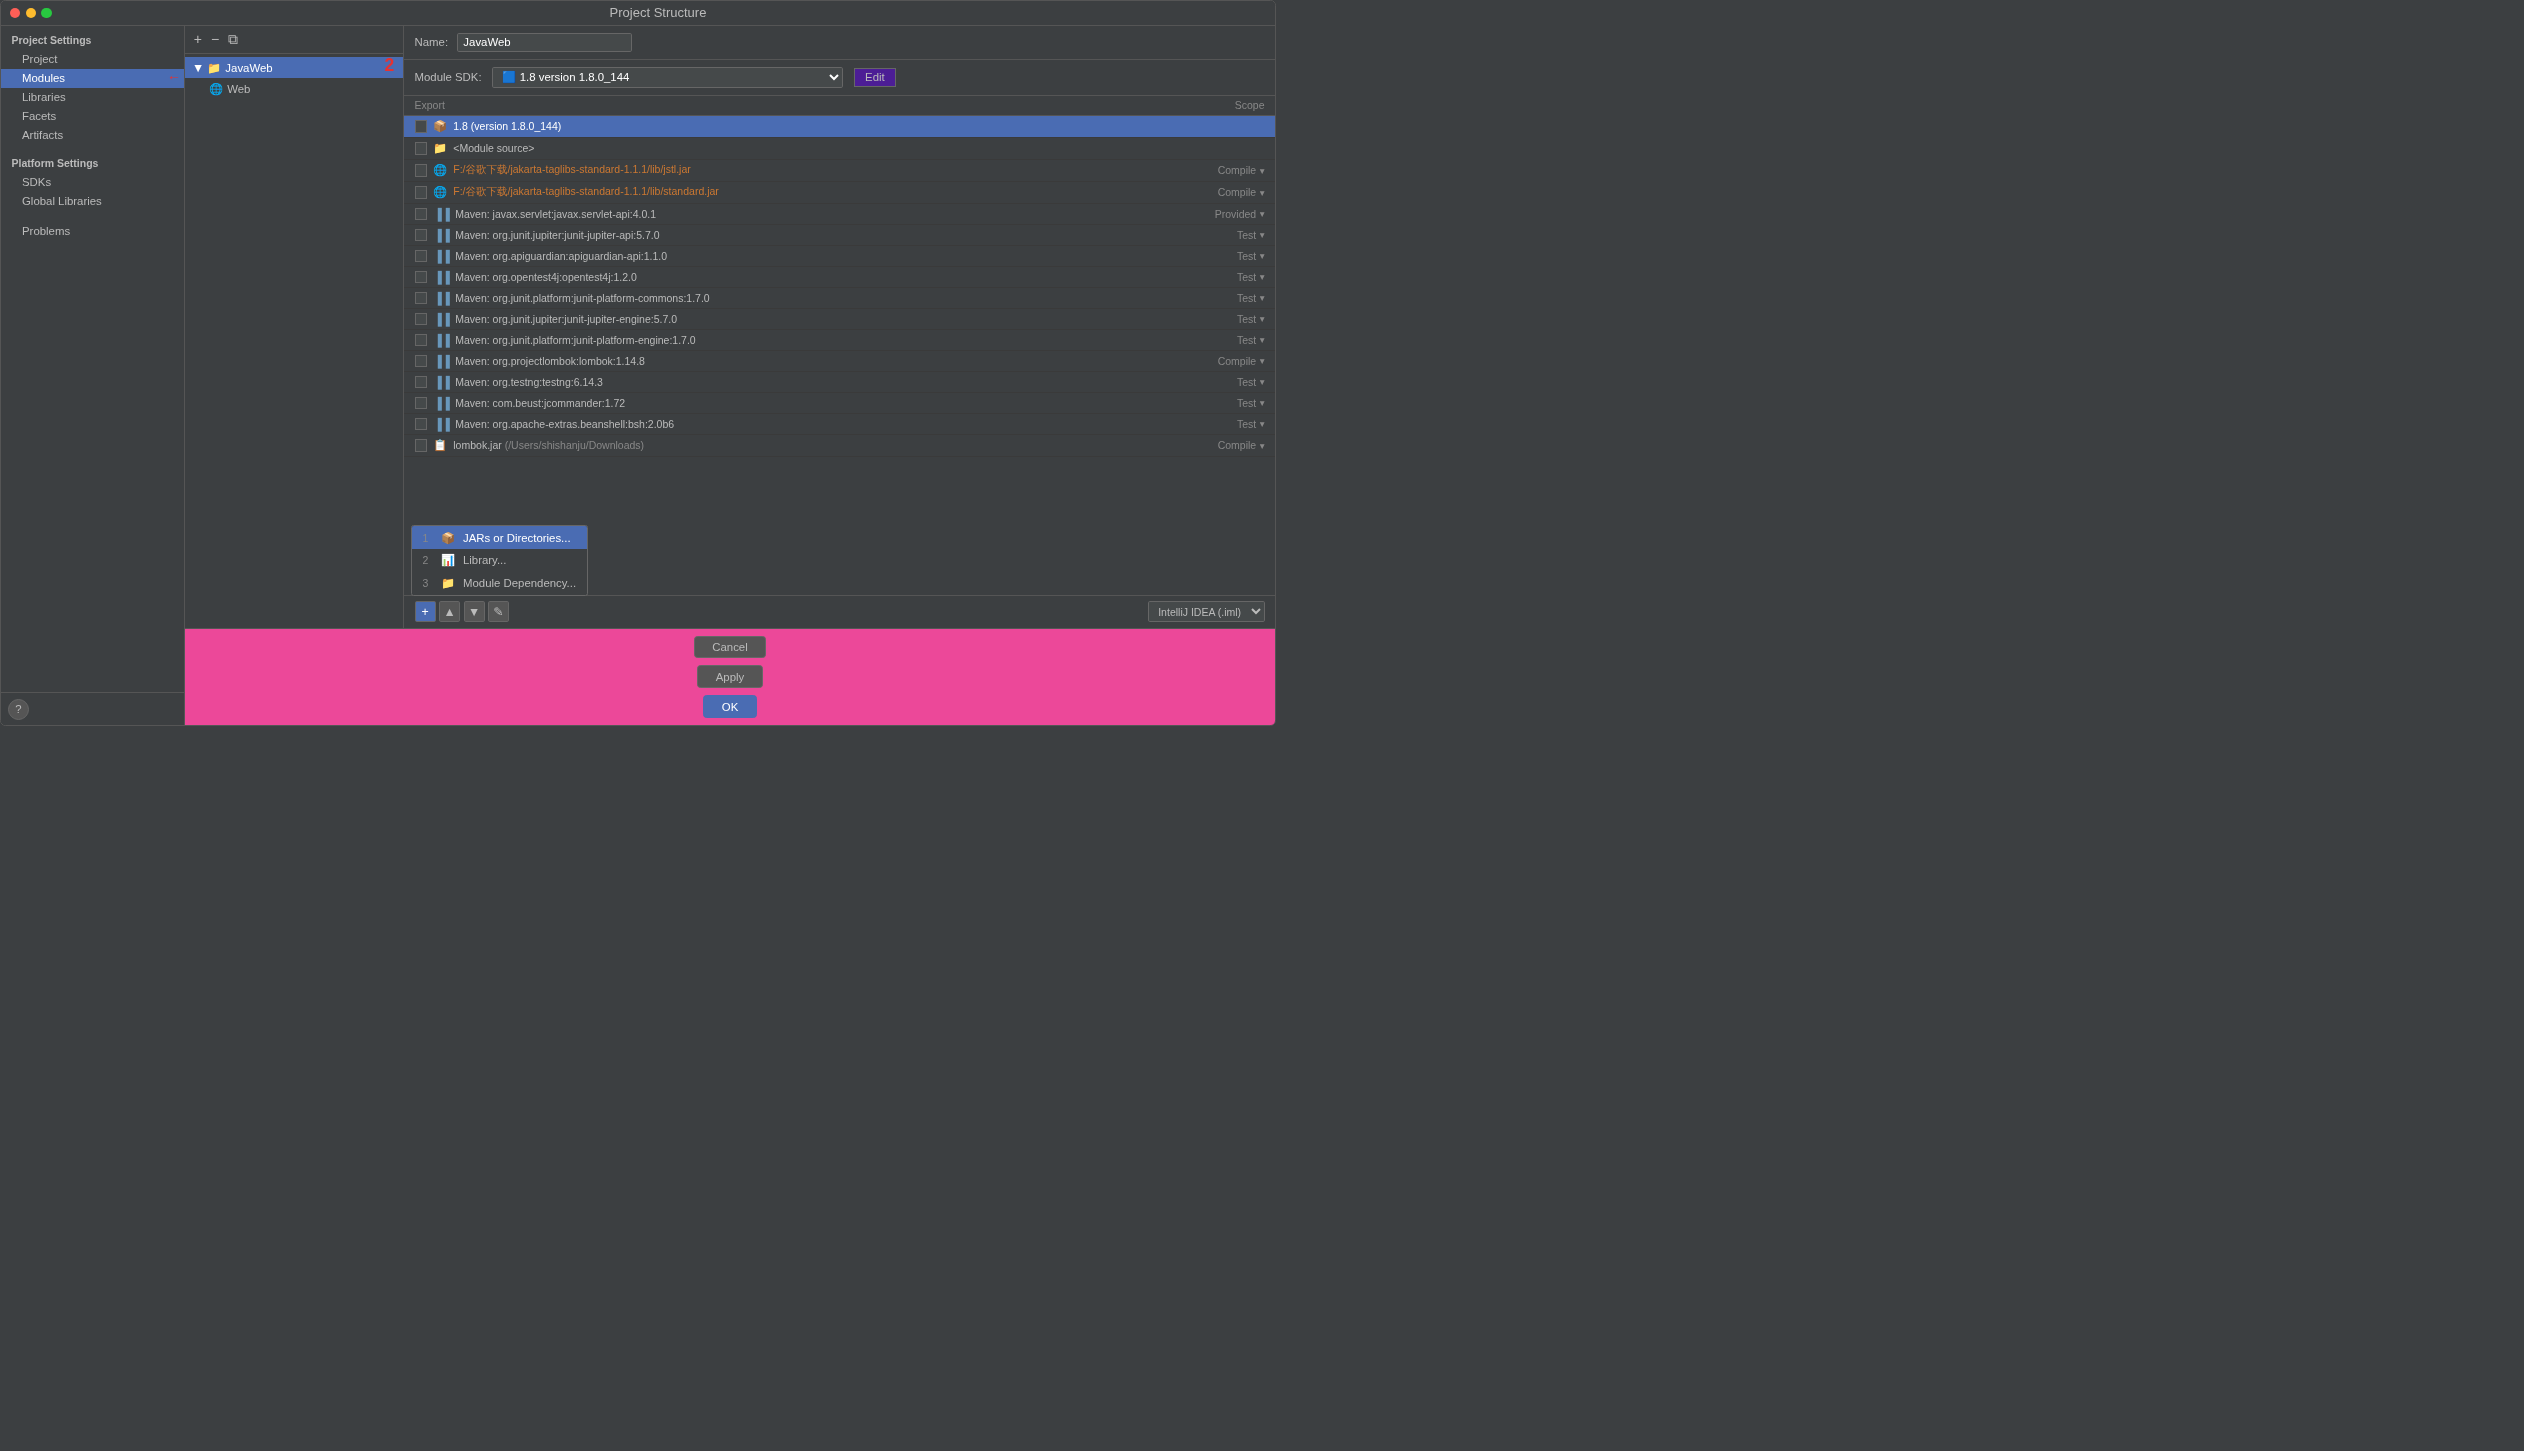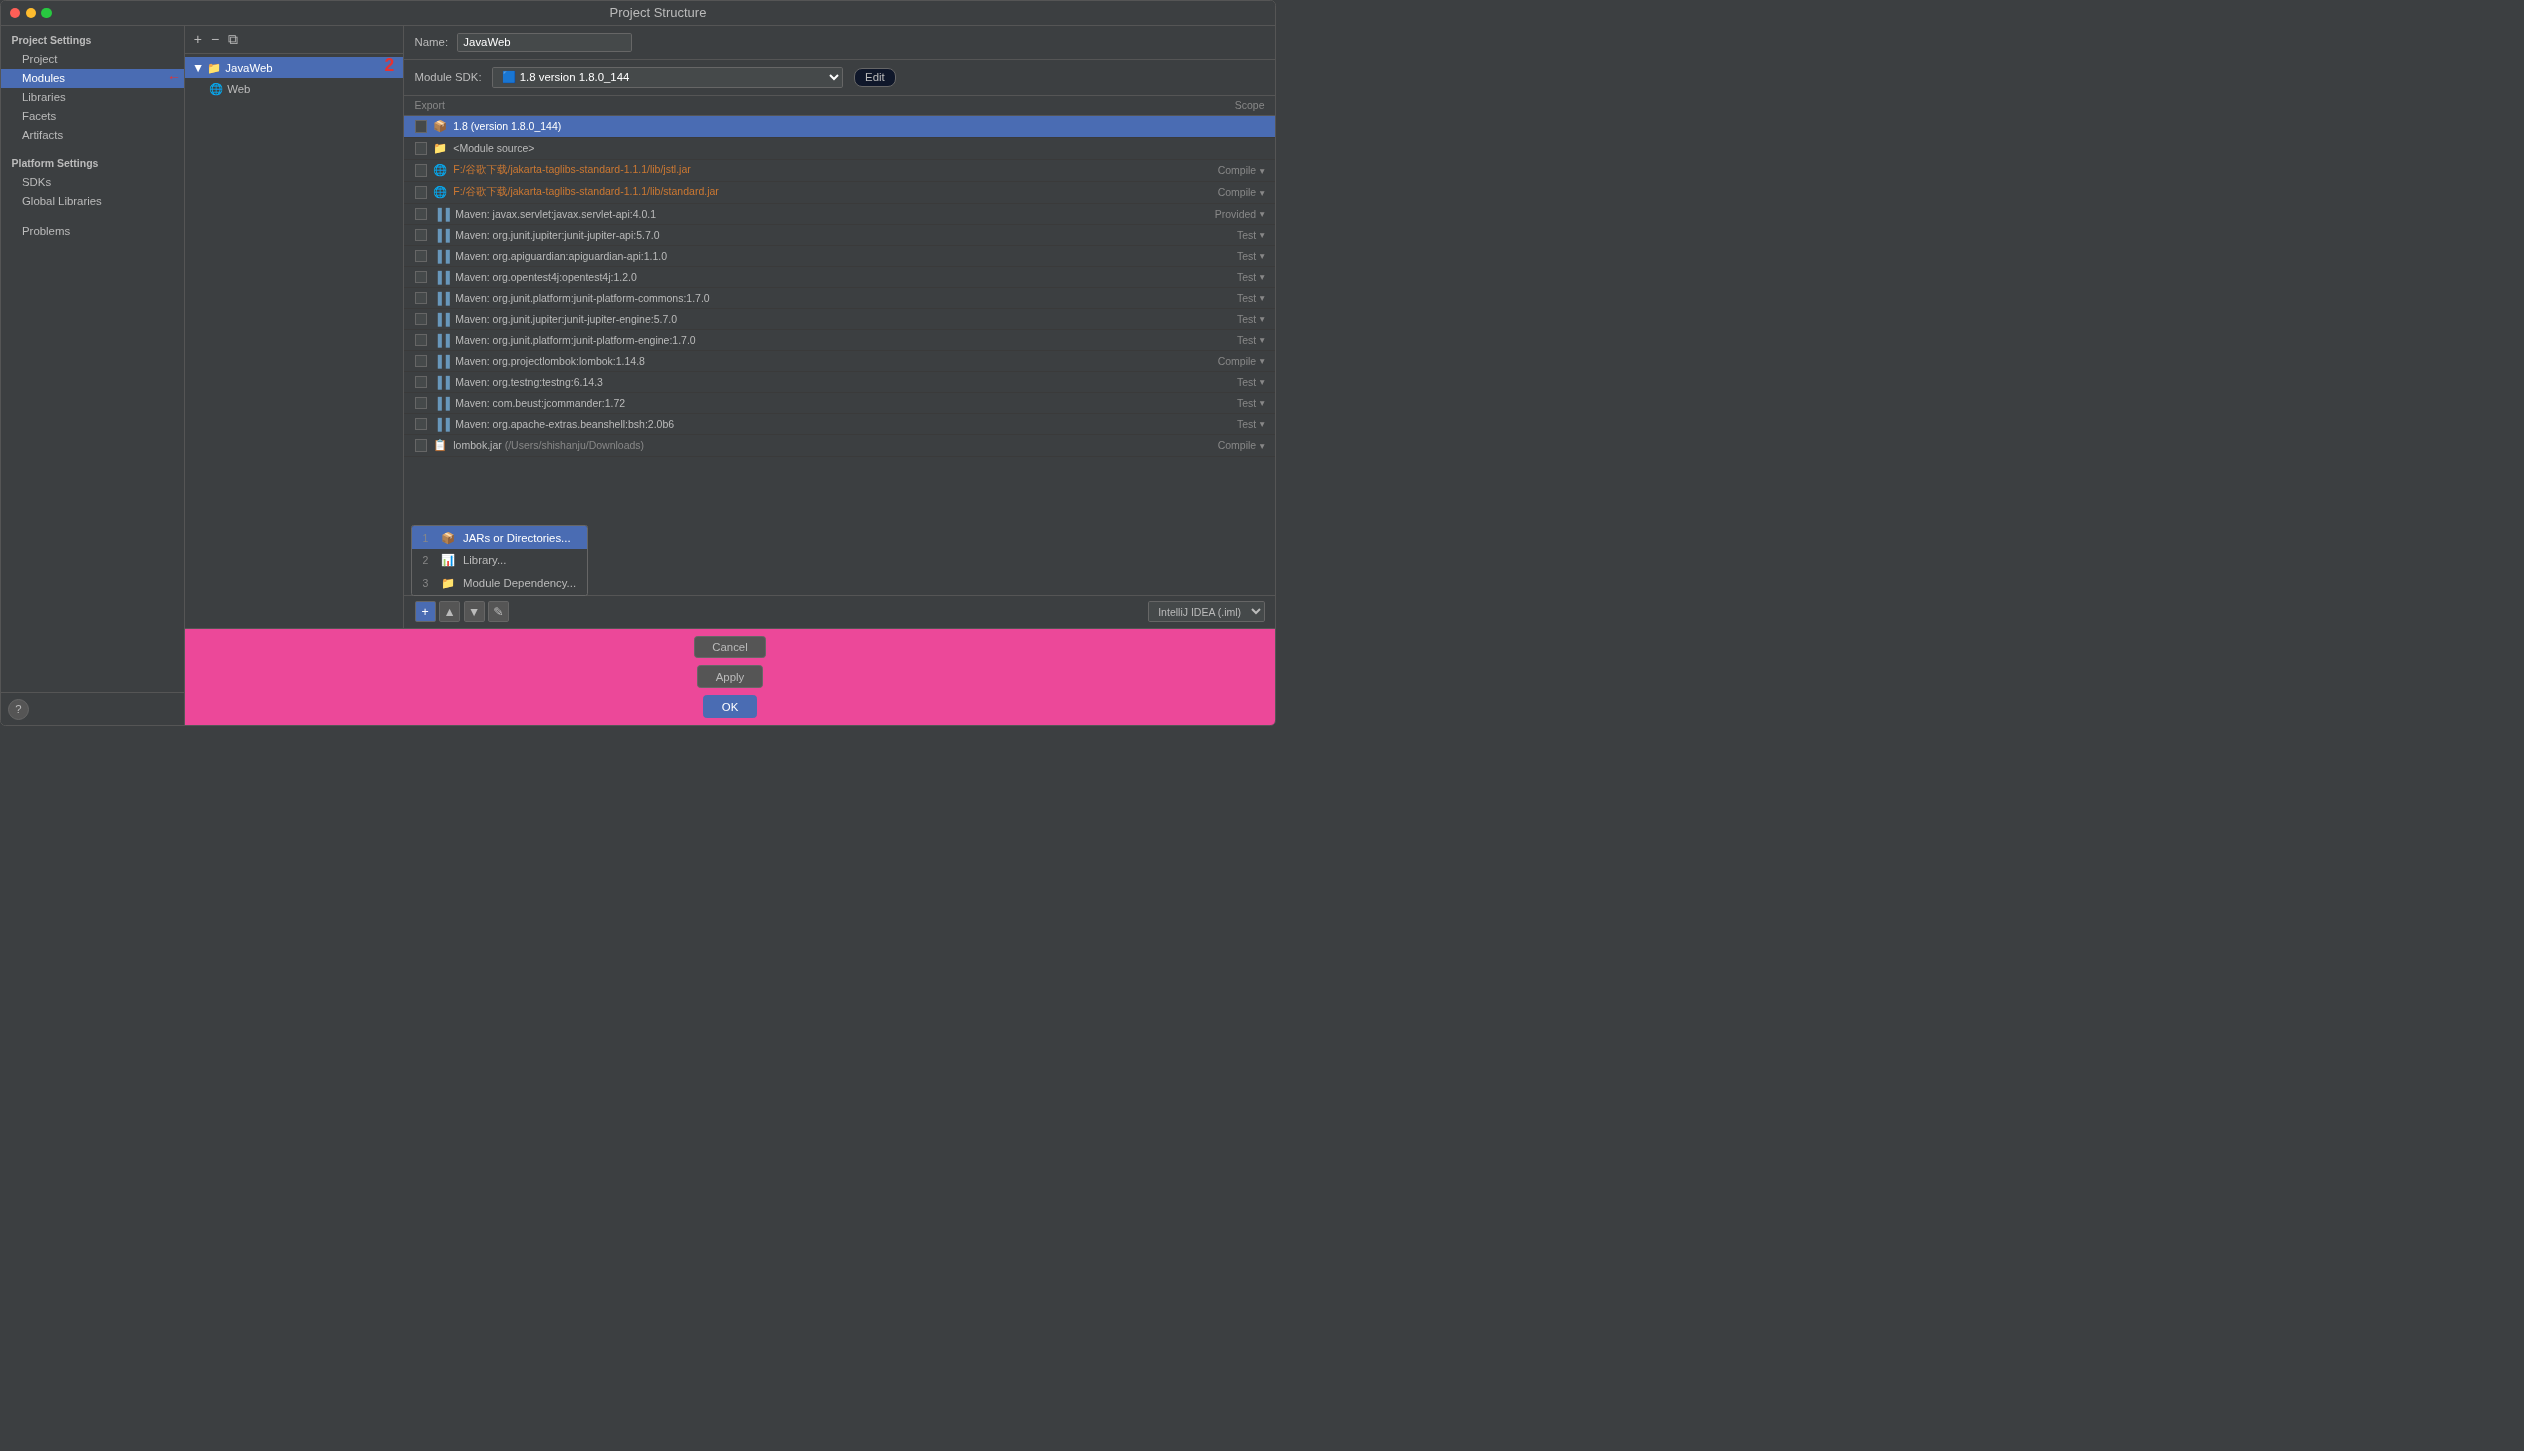--- a/index.html
+++ b/index.html
@@ -203,27 +203,27 @@
       background: #45494a;
       border: 0.9px solid #666;
       color: #ffffff;
       padding: 2.6px 5.3px;
       font-size: 11.4px;
       border-radius: 1.8px;
       flex: 1;
       max-width: 351px;
     }
     .sdk-edit-btn {
-      background: #0f172a;
+      background: #4c1d95;
       border: 0.9px solid #666;
       color: #bbbbbb;
       padding: 2.6px 10.5px;
       font-size: 11.4px;
       cursor: pointer;
-      border-radius: 8px;
+      border-radius: 0;
     }
     
     .dep-table-header {
       display: flex;
       justify-content: space-between;
       padding: 3.5px 10.5px;
       border-bottom: 0.9px solid #555;
       color: #888;
       font-size: 10.5px;
     }

